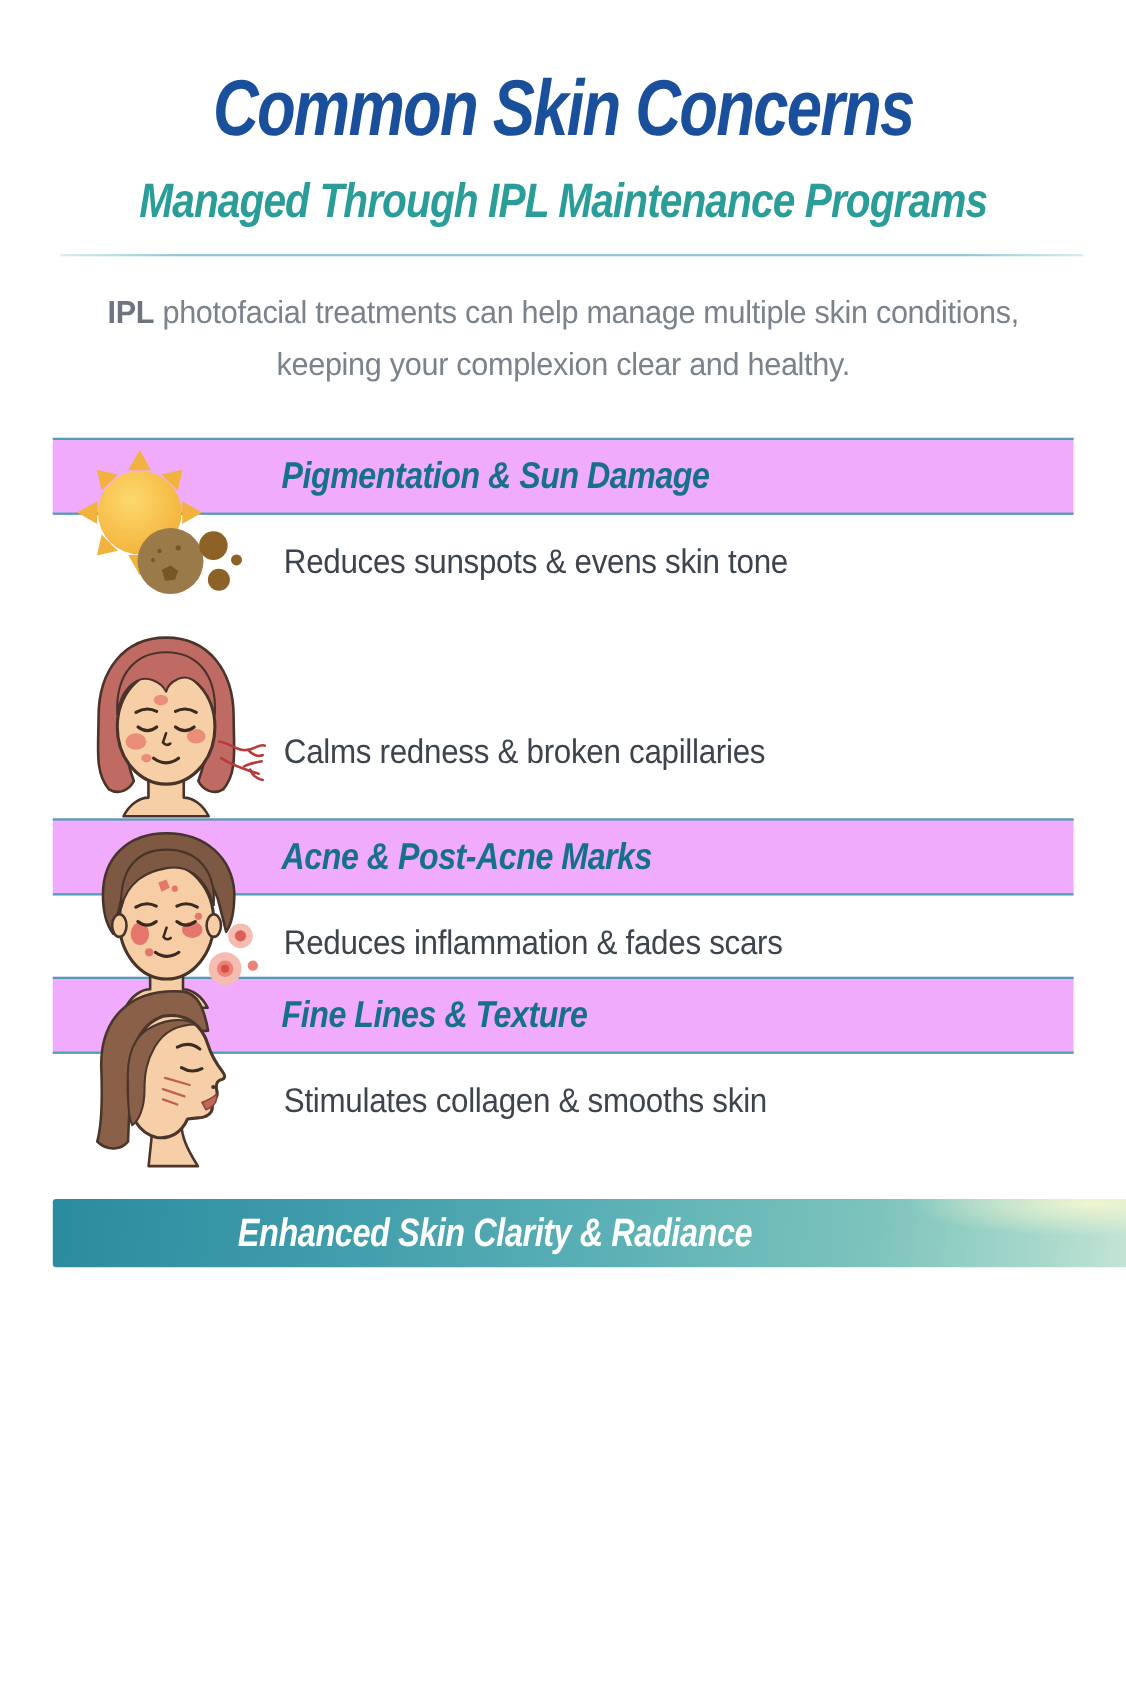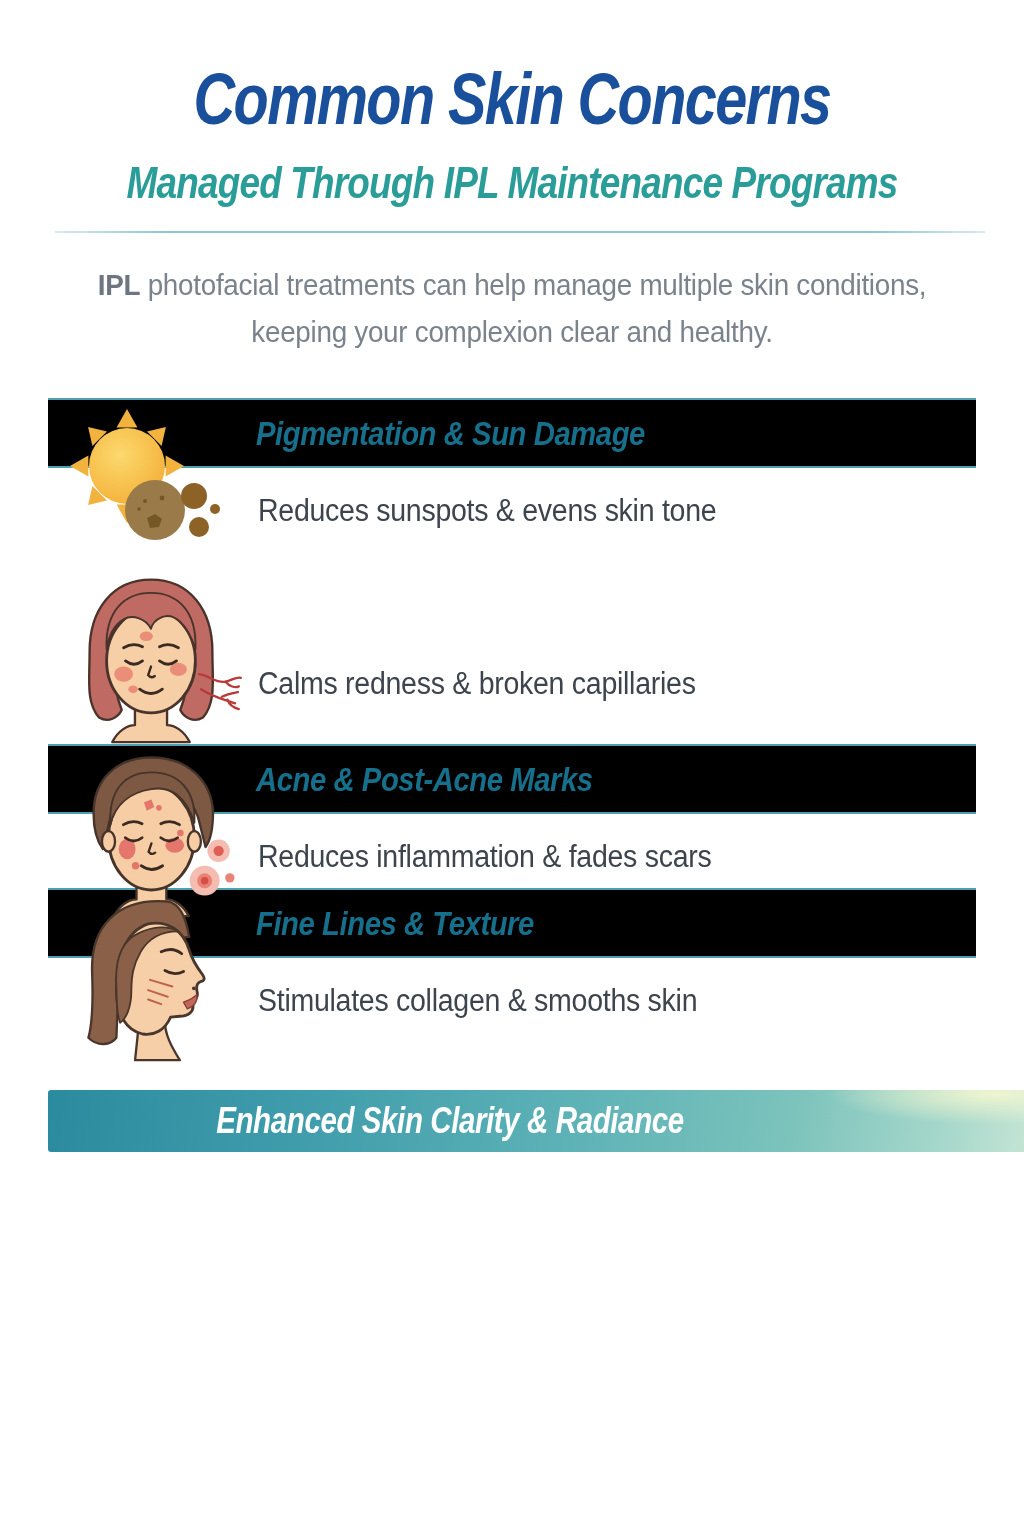--- a/index.html
+++ b/index.html
@@ -33,21 +33,21 @@
     text-align:center; color:#7a828c;
     font-size:29px; line-height:47px; letter-spacing:-0.3px;
     transform:scaleX(0.96);
   }
   .intro .hl { font-weight:bold; color:#6d757f; }
   
   .concern { position:absolute; left:0; width:1024px; height:173px; }
   .c1 { top:398px; } .c2 { top:571px; } .c3 { top:744px;text-decoration:underline; } .c4 { top:888px; }
   .band {
     position:absolute; left:48px; top:0; width:928px; height:70px;
-    background:#000000;
+    background:#f0abfc;
     border-top:2px solid #4d9fb2; border-bottom:2px solid #4d9fb2;
   }
   .band-title {
     position:absolute; left:208px; top:0; height:66px; line-height:66px;
     color:#16708c; font-size:34px; font-weight:bold; font-style:italic;
     letter-spacing:-0.5px; transform:scaleX(0.86); transform-origin:left center;
     white-space:nowrap;
   }
   .desc {
     position:absolute; left:258px; top:95px;

